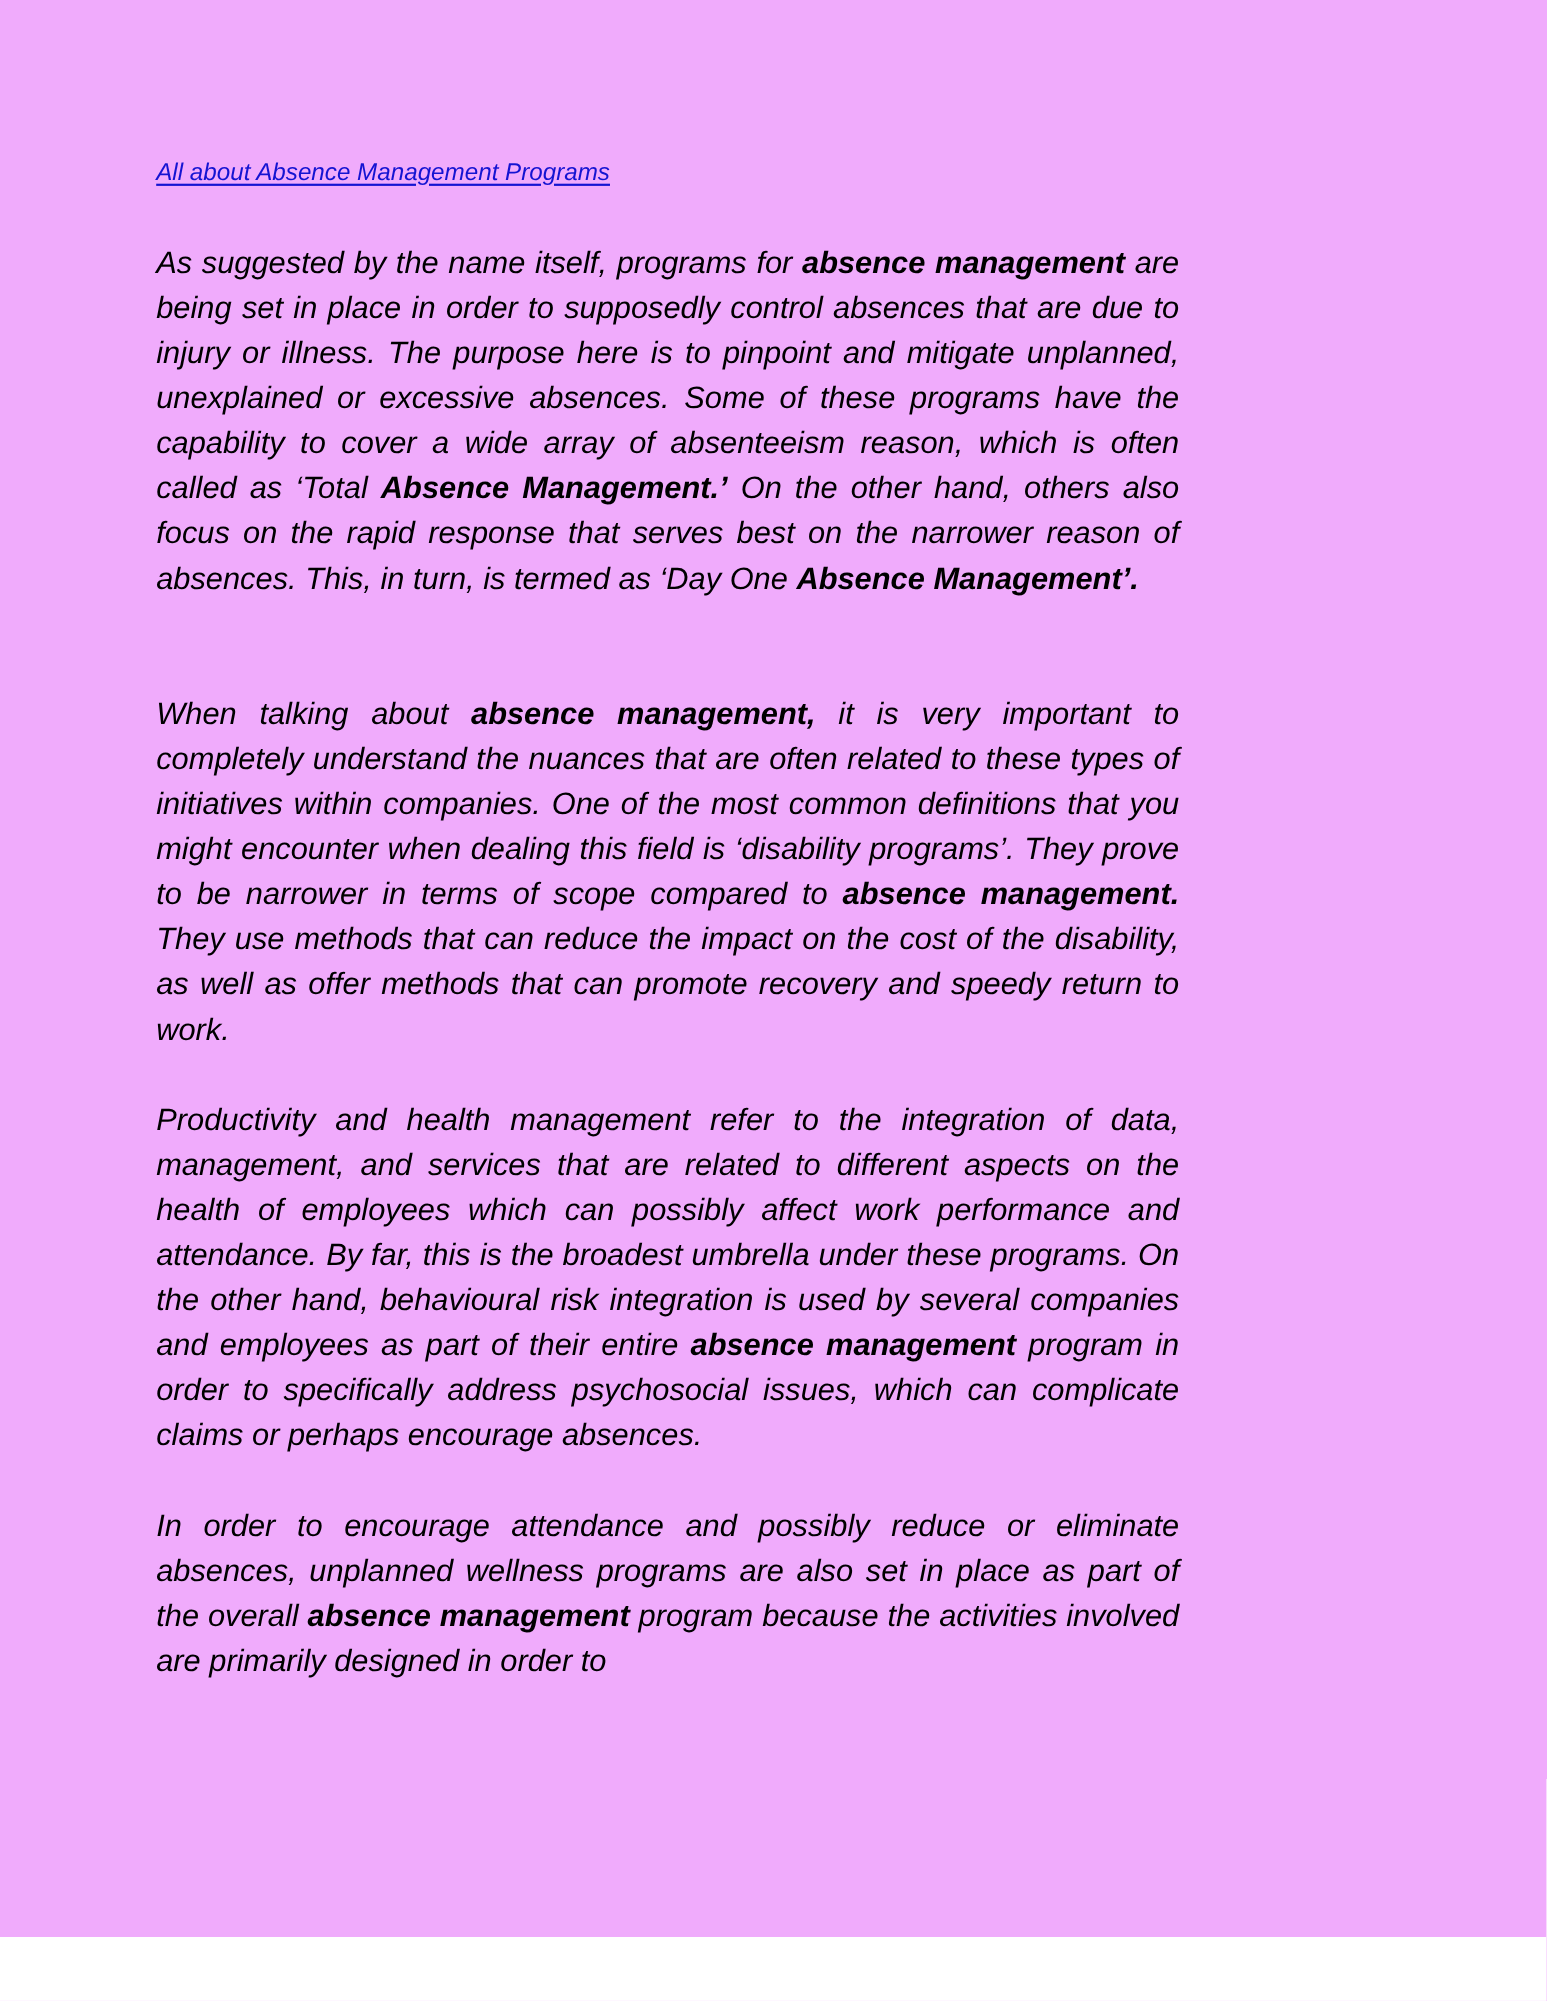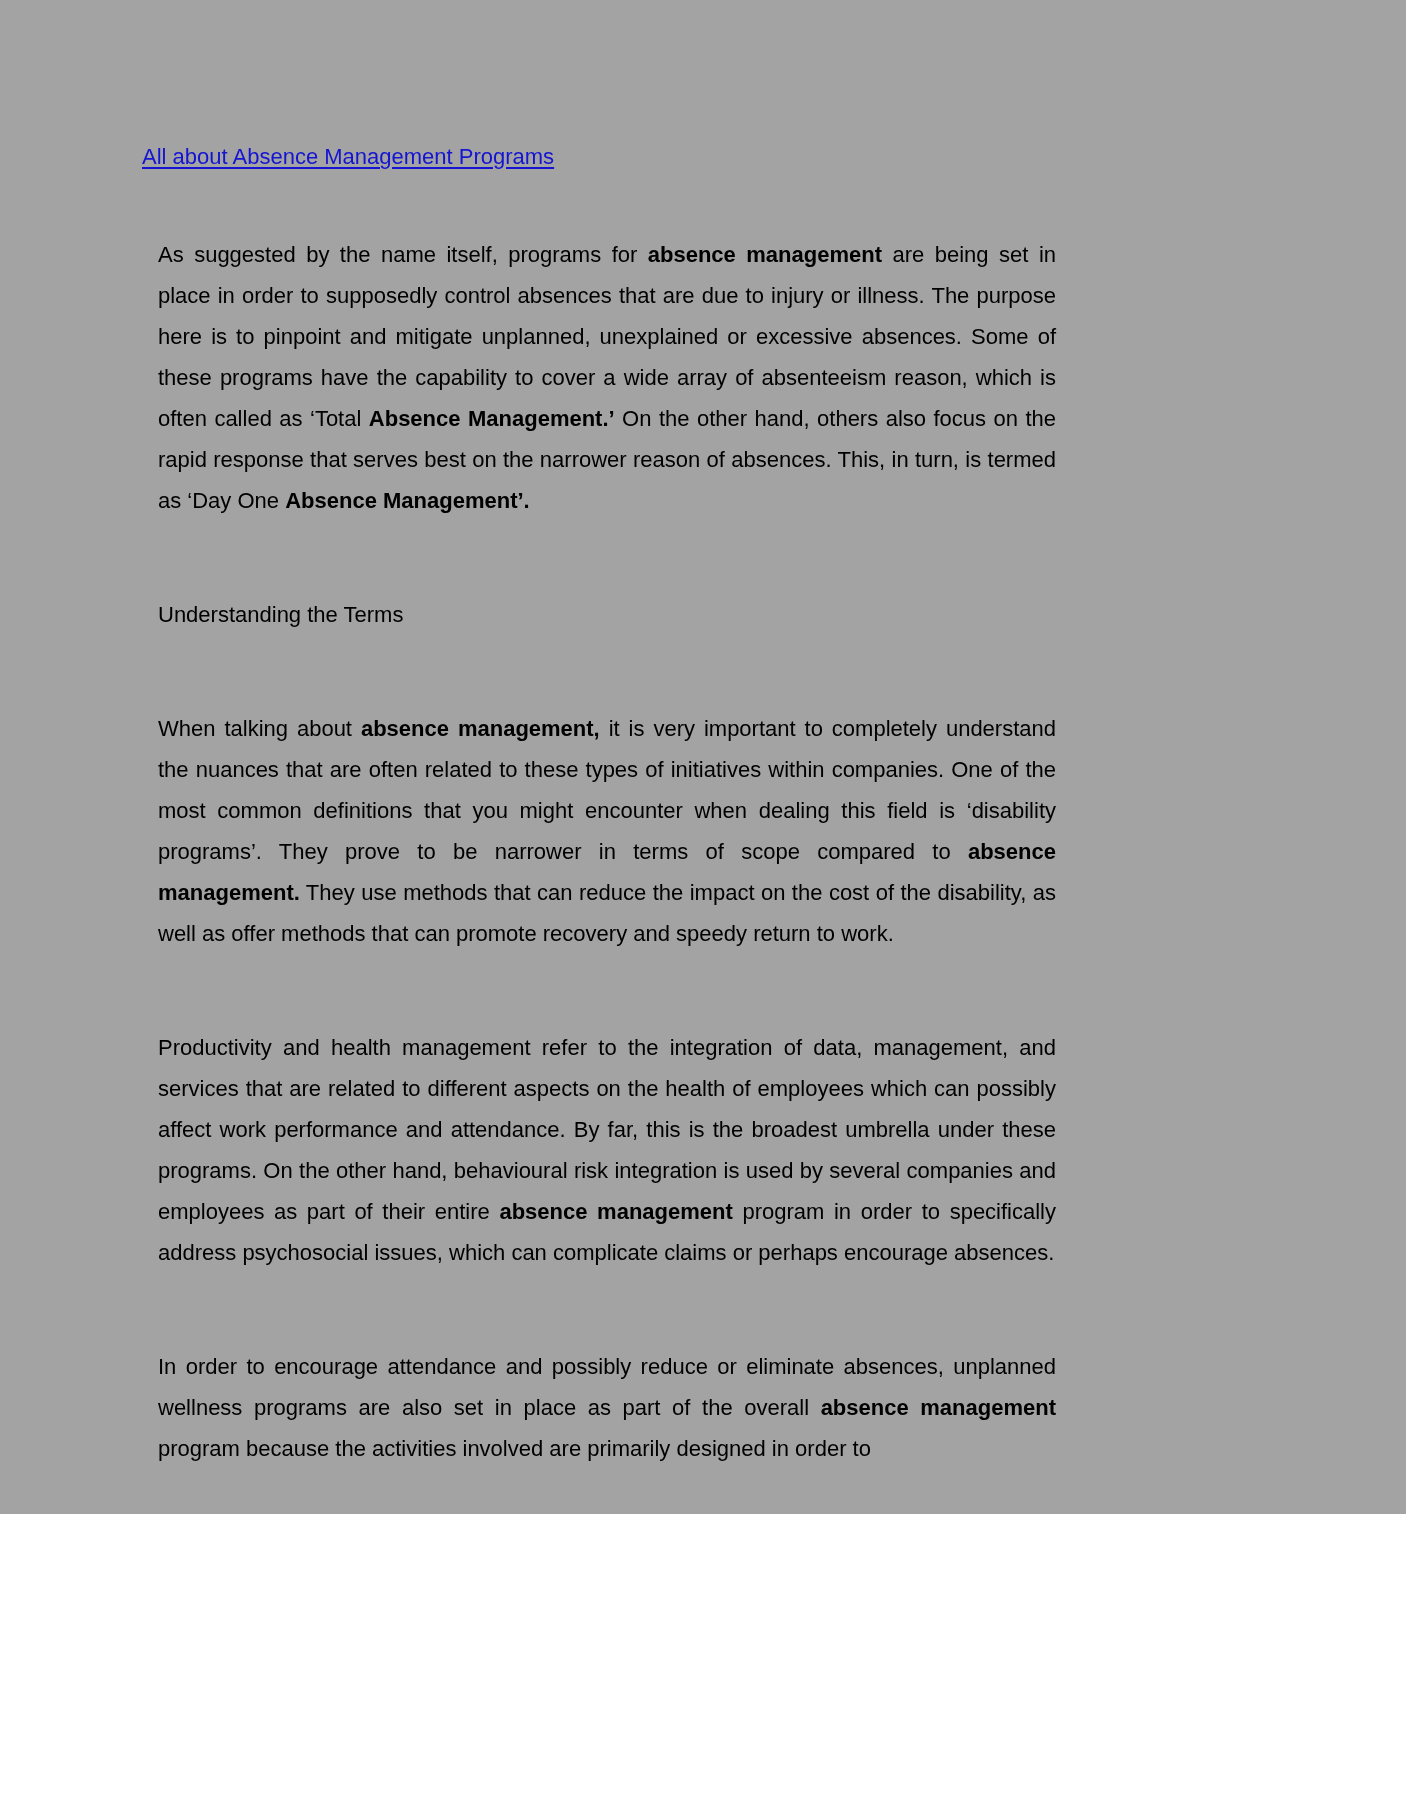--- a/index.html
+++ b/index.html
@@ -8,25 +8,26 @@
     padding: 0;
     background: #ffffff;
   }
   body {
     font-family: "Liberation Sans", sans-serif;
     color: #000000;
   }
   .page {
     position: relative;
     width: 1406px;
-    height: 1514px;
-    background: #a3a3a3;
+    height: 1761px;
+    background: #f0abfc;
     margin: 0 auto;
     overflow: hidden;
     box-sizing: border-box;
+    font-style: italic;
   }
   .content {
     position: absolute;
     left: 142px;
     top: 136px;
     width: 930px;
   }
   .doc-title {
     font-size: 22px;
     line-height: 41px;
@@ -37,24 +38,24 @@
     margin: 0;
     font-weight: normal;
     cursor: pointer;
   }
   .title-block {
     margin: 0 0 0 0;
     padding: 0;
     height: 41px;
   }
   p.para {
-    font-size: 22px;
+    font-size: 28px;
     line-height: 41px;
     text-align: justify;
-    margin: 16px;
+    margin: 0;
     padding: 0;
     color: #000000;
     -webkit-hyphens: none;
     hyphens: none;
     word-spacing: 0px;
   }
   p.para.heading-line {
     text-align: left;
   }
   .spacer {
@@ -77,21 +78,20 @@
     <div class="title-block">
       <a class="doc-title">All about Absence Management Programs</a>
     </div>
 
     <div class="spacer"></div>
 
     <p class="para"><span>As suggested by the name itself, programs for </span><b>absence management</b><span> are being set in place in order to supposedly control absences that are due to injury or illness. The purpose here is to pinpoint and mitigate unplanned, unexplained or excessive absences. Some of these programs have the capability to cover a wide array of absenteeism reason, which is often called as ‘Total </span><b>Absence Management.’</b><span> On the other hand, others also focus on the rapid response that serves best on the narrower reason of absences. This, in turn, is termed as ‘Day One </span><b>Absence Management’.</b></p>
 
     <div class="spacer"></div>
 
-    <p class="para heading-line">Understanding the Terms</p>
 
     <div class="spacer"></div>
 
     <p class="para"><span>When talking about </span><b>absence management,</b><span> it is very important to completely understand the nuances that are often related to these types of initiatives within companies. One of the most common definitions that you might encounter when dealing this field is ‘disability programs’. They prove to be narrower in terms of scope compared to </span><b>absence management.</b><span> They use methods that can reduce the impact on the cost of the disability, as well as offer methods that can promote recovery and speedy return to work.</span></p>
 
     <div class="spacer"></div>
 
     <p class="para"><span>Productivity and health management refer to the integration of data, management, and services that are related to different aspects on the health of employees which can possibly affect work performance and attendance. By far, this is the broadest umbrella under these programs. On the other hand, behavioural risk integration is used by several companies and employees as part of their entire </span><b>absence management</b><span> program in order to specifically address psychosocial issues, which can complicate claims or perhaps encourage absences.</span></p>
 
     <div class="spacer"></div>

